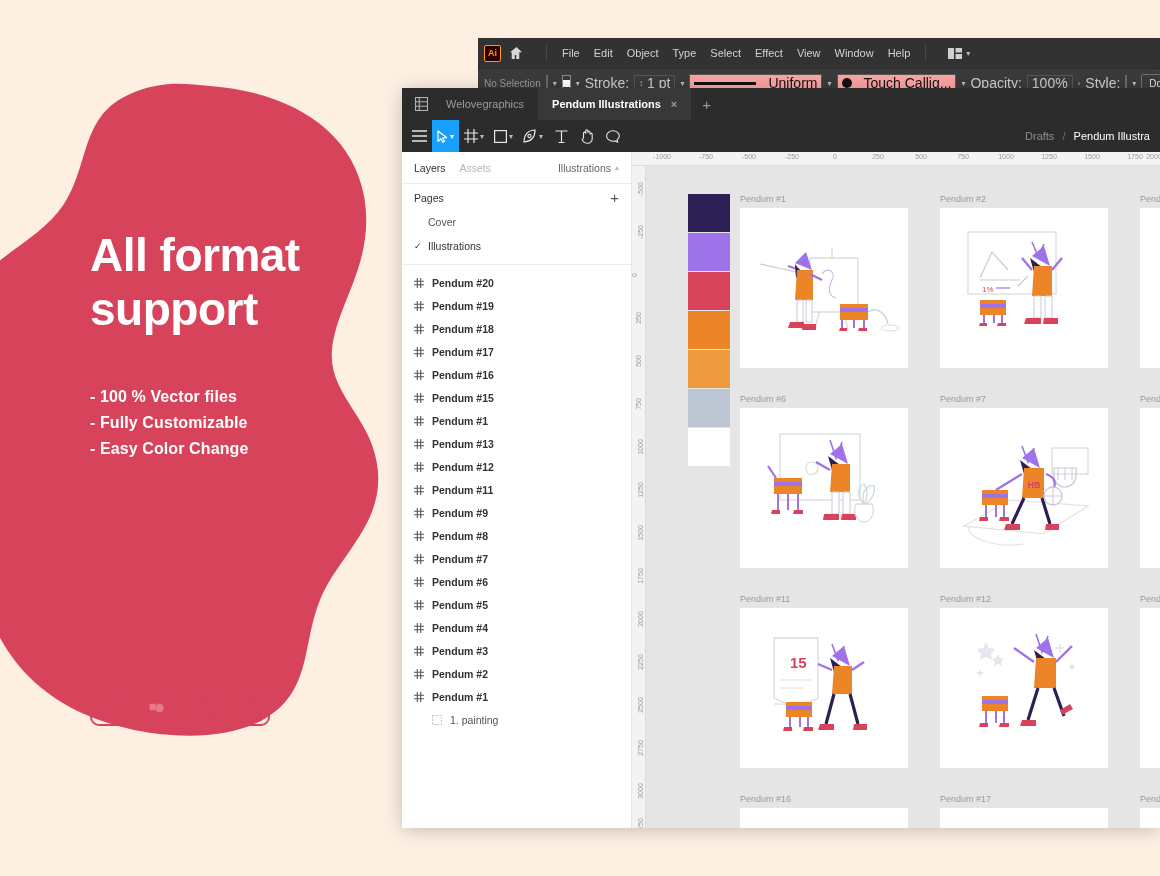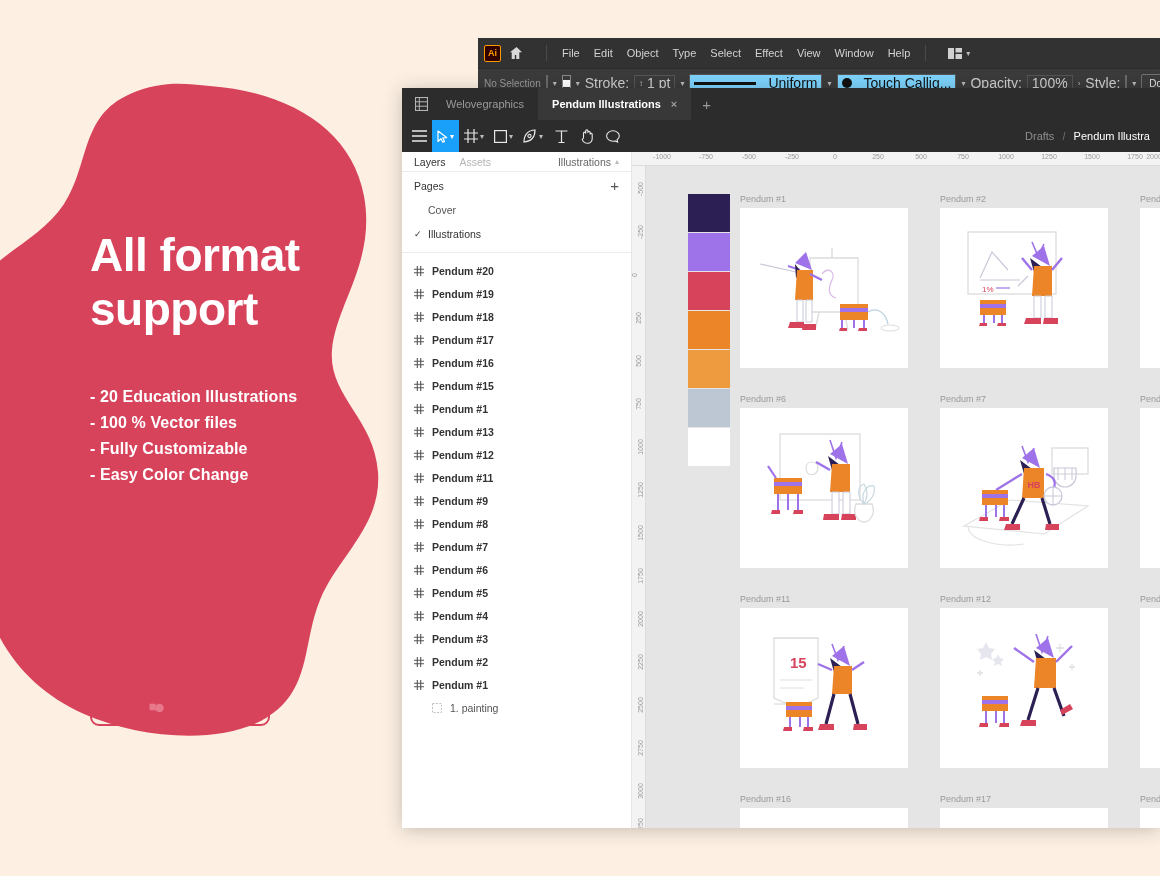--- a/index.html
+++ b/index.html
@@ -76,21 +76,21 @@
   .ai-swatch-stroke i { width:7px; height:7px; background:#ffffff; display:block; }
   .caret { color:#bbbbbb; font-size:8px; }
   .ai-field {
     background:#3b3b3b; border:1px solid #555; height:17px; display:flex;
     align-items:center; padding:0 4px; gap:4px;
   }
   .ai-dd {
     background:#2e2e2e; border:1px solid #555; height:18px; display:flex;
     align-items:center; padding:0 4px; gap:5px;
   }
-  .ai-dd.light { background:#7dd3fc;gap:12px; }
+  .ai-dd.light { background:#fca5a5;gap:12px; }
   .ai-dd.light .ai-ctl-label { color:#111; }
   .uniform-line { width:62px; height:0; border-top:3px solid #111; }
   .dot-black { width:10px; height:10px; border-radius:50%; background:#111; }
   .ai-btn {
     border:1px solid #707070; height:18px; color:#e0e0e0; font-size:10px;
     display:flex; align-items:center; padding:0 7px; border-radius:2px; white-space:nowrap;
   }
 
   
   #figma-window {
@@ -125,21 +125,21 @@
   .fg-breadcrumb .slash { color:#6f6f6f; margin:0 5px; }
   .fg-breadcrumb .fname { color:#ffffff; font-weight:normal; }
 
   
   .fg-body { display:flex; height:676px; }
   .fg-left {
     width:230px; background:#ffffff; border-right:1px solid #e6e6e6;
     flex:0 0 230px; position:relative;
   }
   .fg-lp-tabs {
-    height:20px; display:flex; align-items:center; padding:0 12px;
+    height:32px; display:flex; align-items:center; padding:0 12px;
     border-bottom:1px solid #ececec; justify-content:space-between;
   }
   .fg-lp-tabs .left { display:flex; gap:14px; }
   .lp-tab { font-size:10.5px; color:#333; }
   .lp-tab.muted { color:#b5b5b5; }
   .lp-page-sel { font-size:10.5px; color:#666; display:flex; align-items:center; gap:4px; }
 
   .fg-section-pages {
     padding:8px 0 6px 0; border-bottom:1px solid #ececec;
   }
@@ -199,21 +199,20 @@
       C368,318 414,340 418,394 C422,448 378,478 360,522 C342,566 352,612 306,640
       C260,668 178,660 124,636 C70,612 36,570 22,512 C8,454 20,408 14,360
       C8,312 -14,276 4,228 C22,180 78,166 104,126 C130,86 120,38 170,16
       C200,3 222,5 250,8 Z"></path>
   </svg>
 
   <div class="promo-content">
     <div class="promo-title">All format
 support</div>
     <ul class="promo-list">
-      <li>- 20 Education Illustrations</li>
       <li>- 100 % Vector files</li>
       <li>- Fully Customizable</li>
       <li>- Easy Color Change</li>
     </ul>
   </div>
 
   <div class="badges">
     <div class="badge">
       <span>Ai</span>
     </div>

